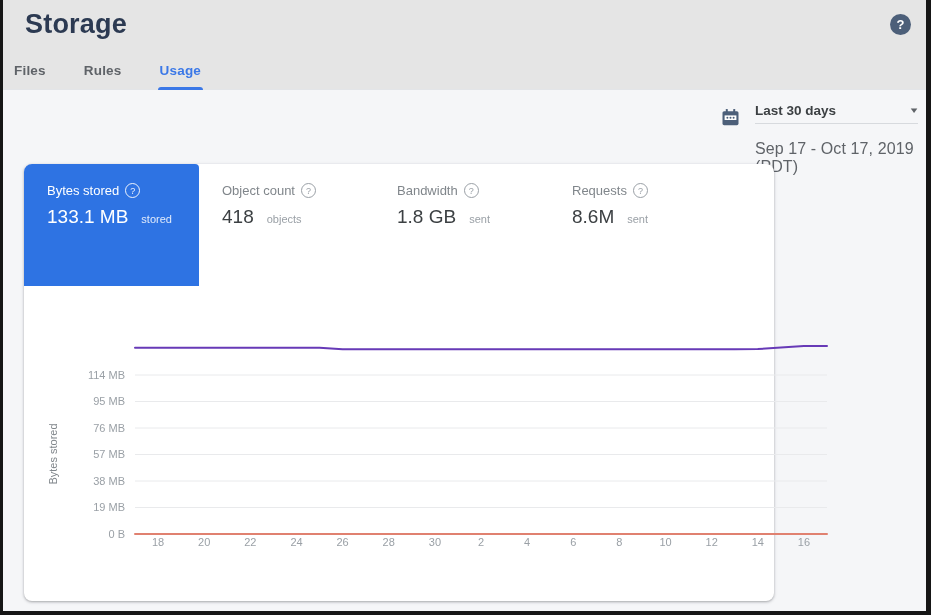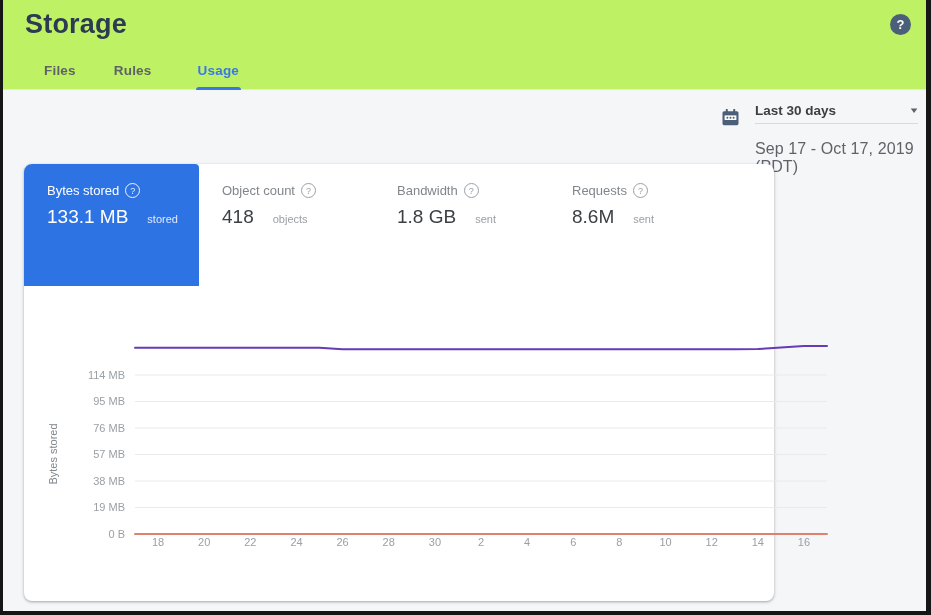--- a/index.html
+++ b/index.html
@@ -1,27 +1,27 @@
 <!DOCTYPE html>
 <html><head>
 <meta charset="utf-8">
 <style>
   html,body{margin:0;padding:0;width:931px;height:615px;overflow:hidden;
     font-family:"Liberation Sans",sans-serif;background:#161616;}
   .screen{position:absolute;top:0;left:3px;width:923px;height:611px;background:#f5f6f8;overflow:hidden;}
 
   
-  .header{background:#bef264;}
+  .header{background:#e5e5e5;}
   .title-row{display:flex;justify-content:space-between;align-items:flex-start;padding:9px 15px 0 22px;}
   .page-title{margin:0;font-size:27px;font-weight:bold;color:#2c3a52;letter-spacing:.2px;}
   .help-btn{width:21px;height:21px;border-radius:50%;background:#4c5f79;color:#fff;display:flex;
     align-items:center;justify-content:center;font-size:13px;font-weight:bold;margin-top:5px;cursor:pointer;}
-  .tabs{display:flex;gap:34px;padding-left:39px;margin-top:13px;border-bottom:1px solid #e3e5e8;}
+  .tabs{display:flex;gap:34px;padding-left:9px;margin-top:13px;border-bottom:1px solid #e3e5e8;}
   .tab{font-size:13.5px;font-weight:bold;color:#5f6368;padding:10px 2px 11px;position:relative;cursor:pointer;letter-spacing:.2px;}
-  .tab.active{color:#3b78e7;margin-left:8px;}
+  .tab.active{color:#3b78e7;}
   .tab.active::after{content:"";position:absolute;left:0;right:0;bottom:-1px;height:3px;background:#3b78e7;border-radius:3px 3px 0 0;}
 
   
   .content{position:relative;height:522px;}
   .date-filter{position:absolute;top:13px;right:8px;display:flex;gap:15px;align-items:flex-start;cursor:pointer;}
   .cal-icon{margin-top:5px;}
   .date-col{width:163px;}
   .date-top{display:flex;justify-content:space-between;align-items:center;font-size:13.5px;font-weight:bold;
     color:#3c4043;border-bottom:1px solid #d7dade;padding-bottom:5px;}
   .caret{font-size:8px;color:#5f6368;transform:scaleX(1.4);}
@@ -29,21 +29,21 @@
 
   
   .panel{position:absolute;top:74px;left:21px;width:750px;height:437px;background:#fff;border-radius:8px;
     box-shadow:0 1px 2px rgba(60,64,67,.28),0 1px 3px 1px rgba(60,64,67,.13);}
   .metrics{display:flex;height:122px;}
   .card{width:175px;box-sizing:border-box;padding:19px 0 0 23px;cursor:pointer;}
   .card-label{font-size:13px;color:#80868b;display:flex;align-items:center;gap:6px;white-space:nowrap;}
   .qmark{width:13px;height:13px;border:1px solid #9aa0a6;color:#9aa0a6;border-radius:50%;font-size:9px;
     display:inline-flex;align-items:center;justify-content:center;flex:none;}
   .card-value{margin-top:8px;font-size:19px;color:#3c4043;white-space:nowrap;}
-  .unit{font-size:11px;color:#9aa0a6;margin-left:19px;}
+  .unit{font-size:11px;color:#9aa0a6;margin-left:13px;}
   .card.selected{background:#2e73e3;border-radius:8px 4px 0 0;}
   .card.selected .card-label{color:#fff;}
   .card.selected .qmark{border-color:rgba(255,255,255,.9);color:rgba(255,255,255,.9);}
   .card.selected .card-value{color:#fff;}
   .card.selected .unit{color:rgba(255,255,255,.85);}
 
   
   .chart{position:absolute;top:110px;left:0;width:891px;height:315px;text-align:center;}
   .tick{fill:#9aa0a6;font-size:11px;font-family:"Liberation Sans",sans-serif;}
   .axis-label{fill:#80868b;font-size:11px;font-family:"Liberation Sans",sans-serif;}

